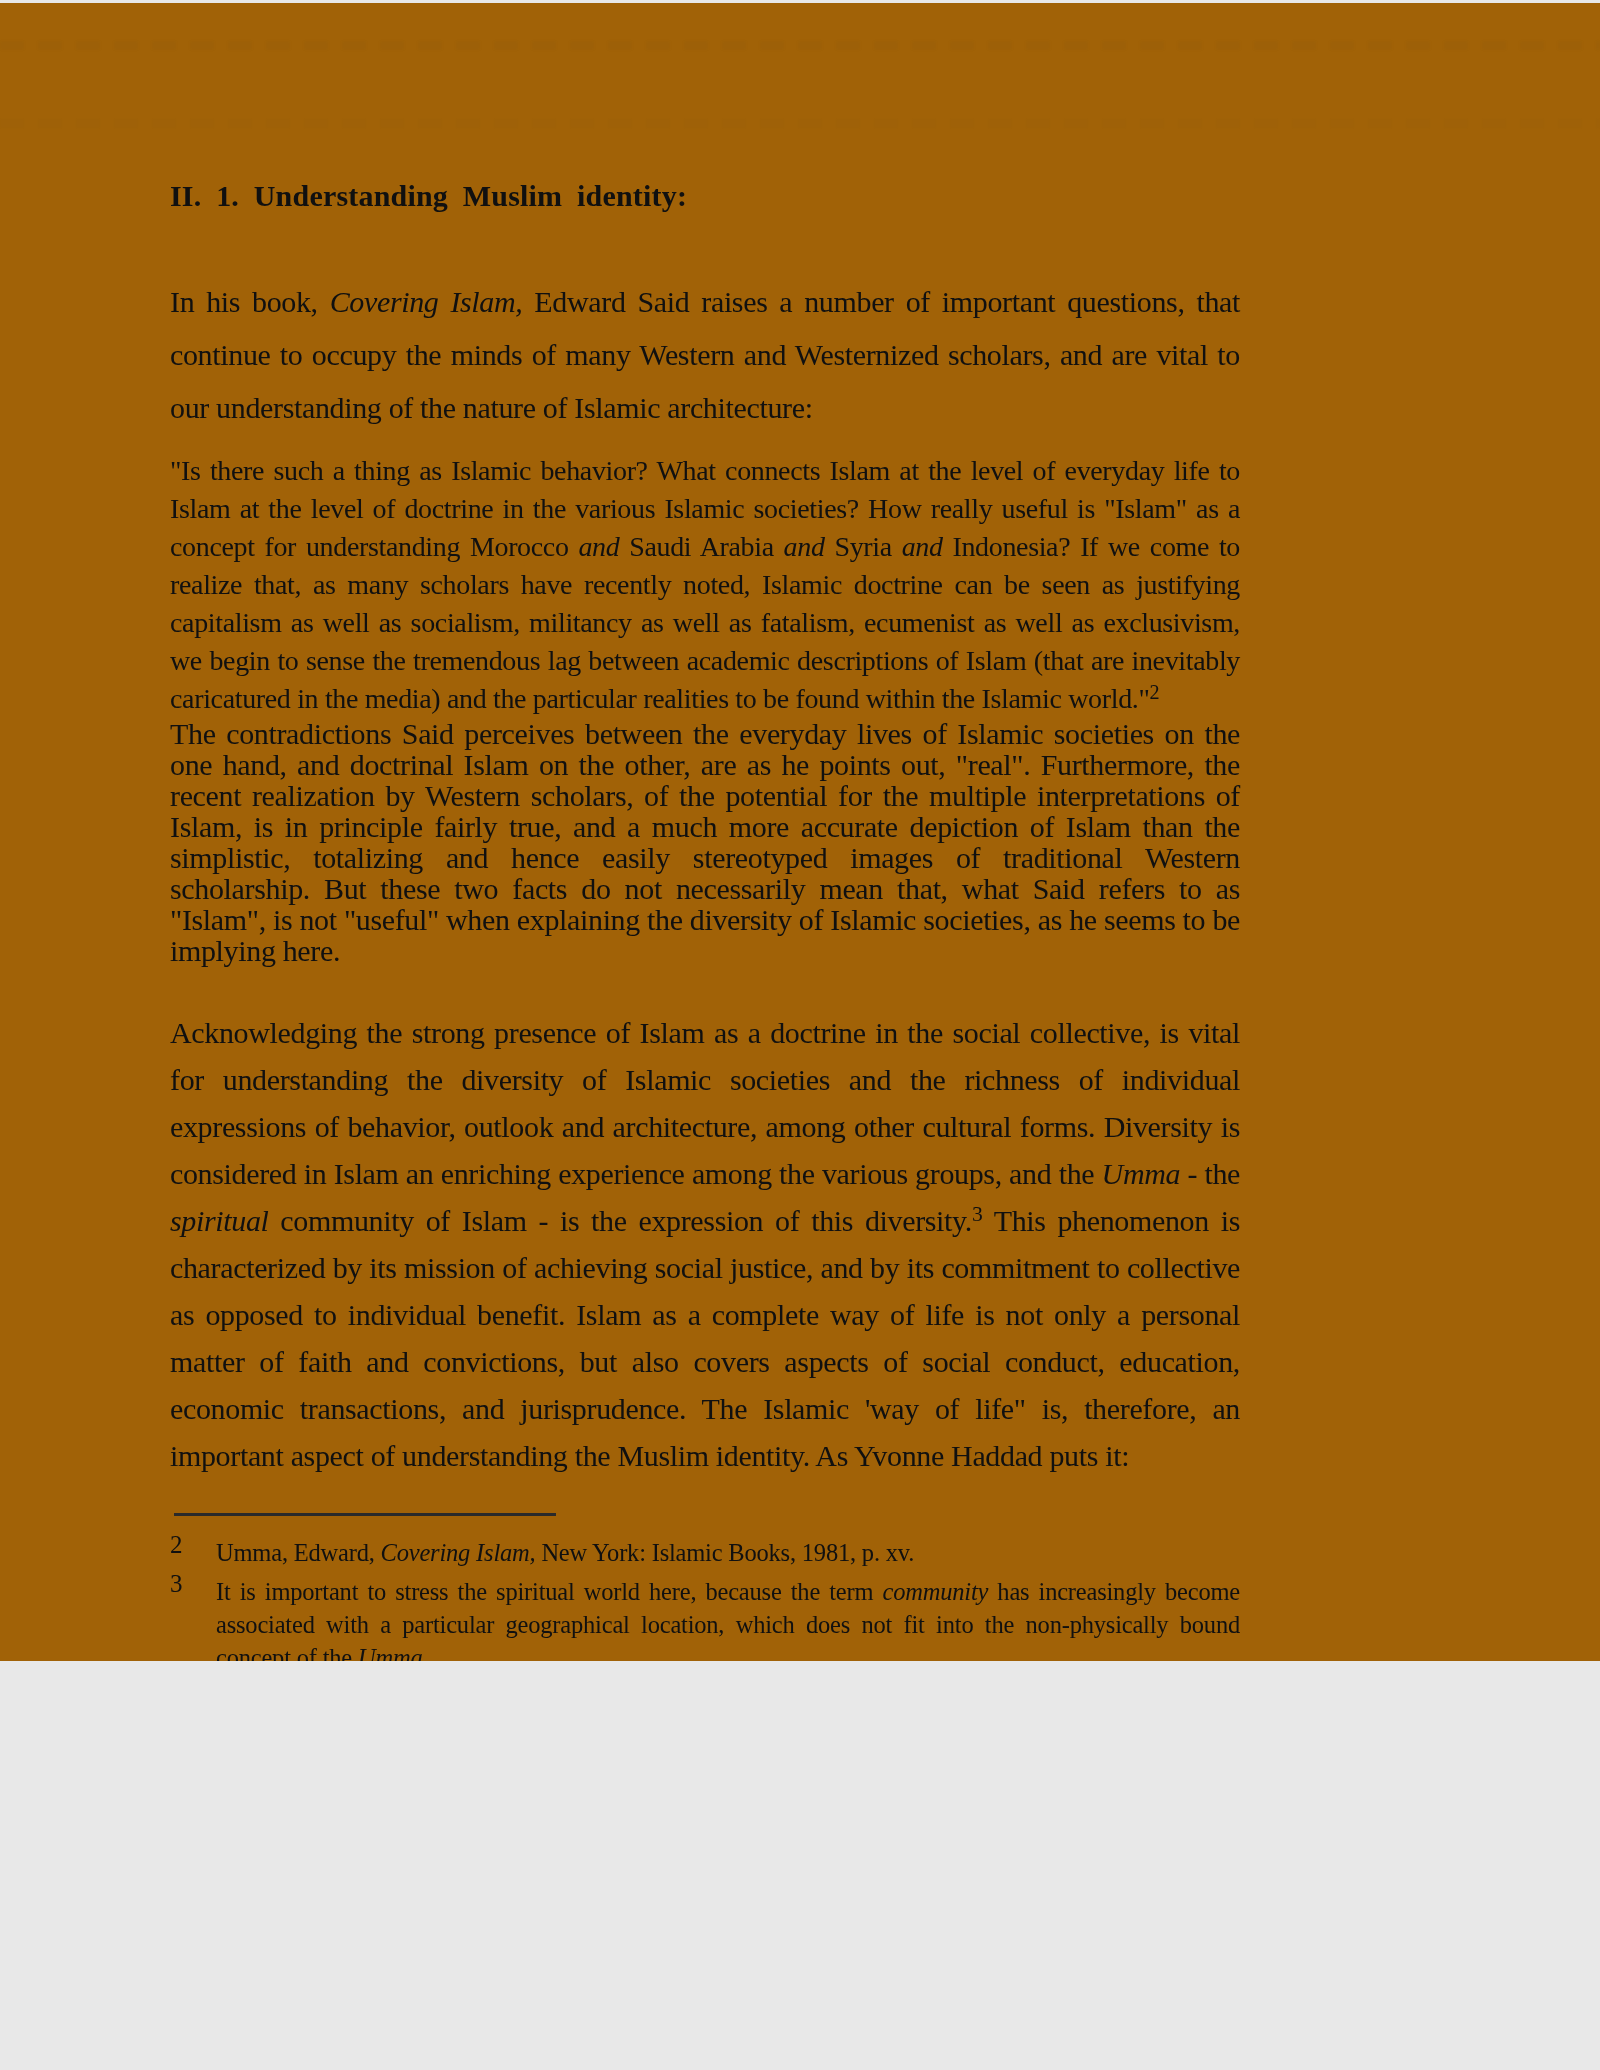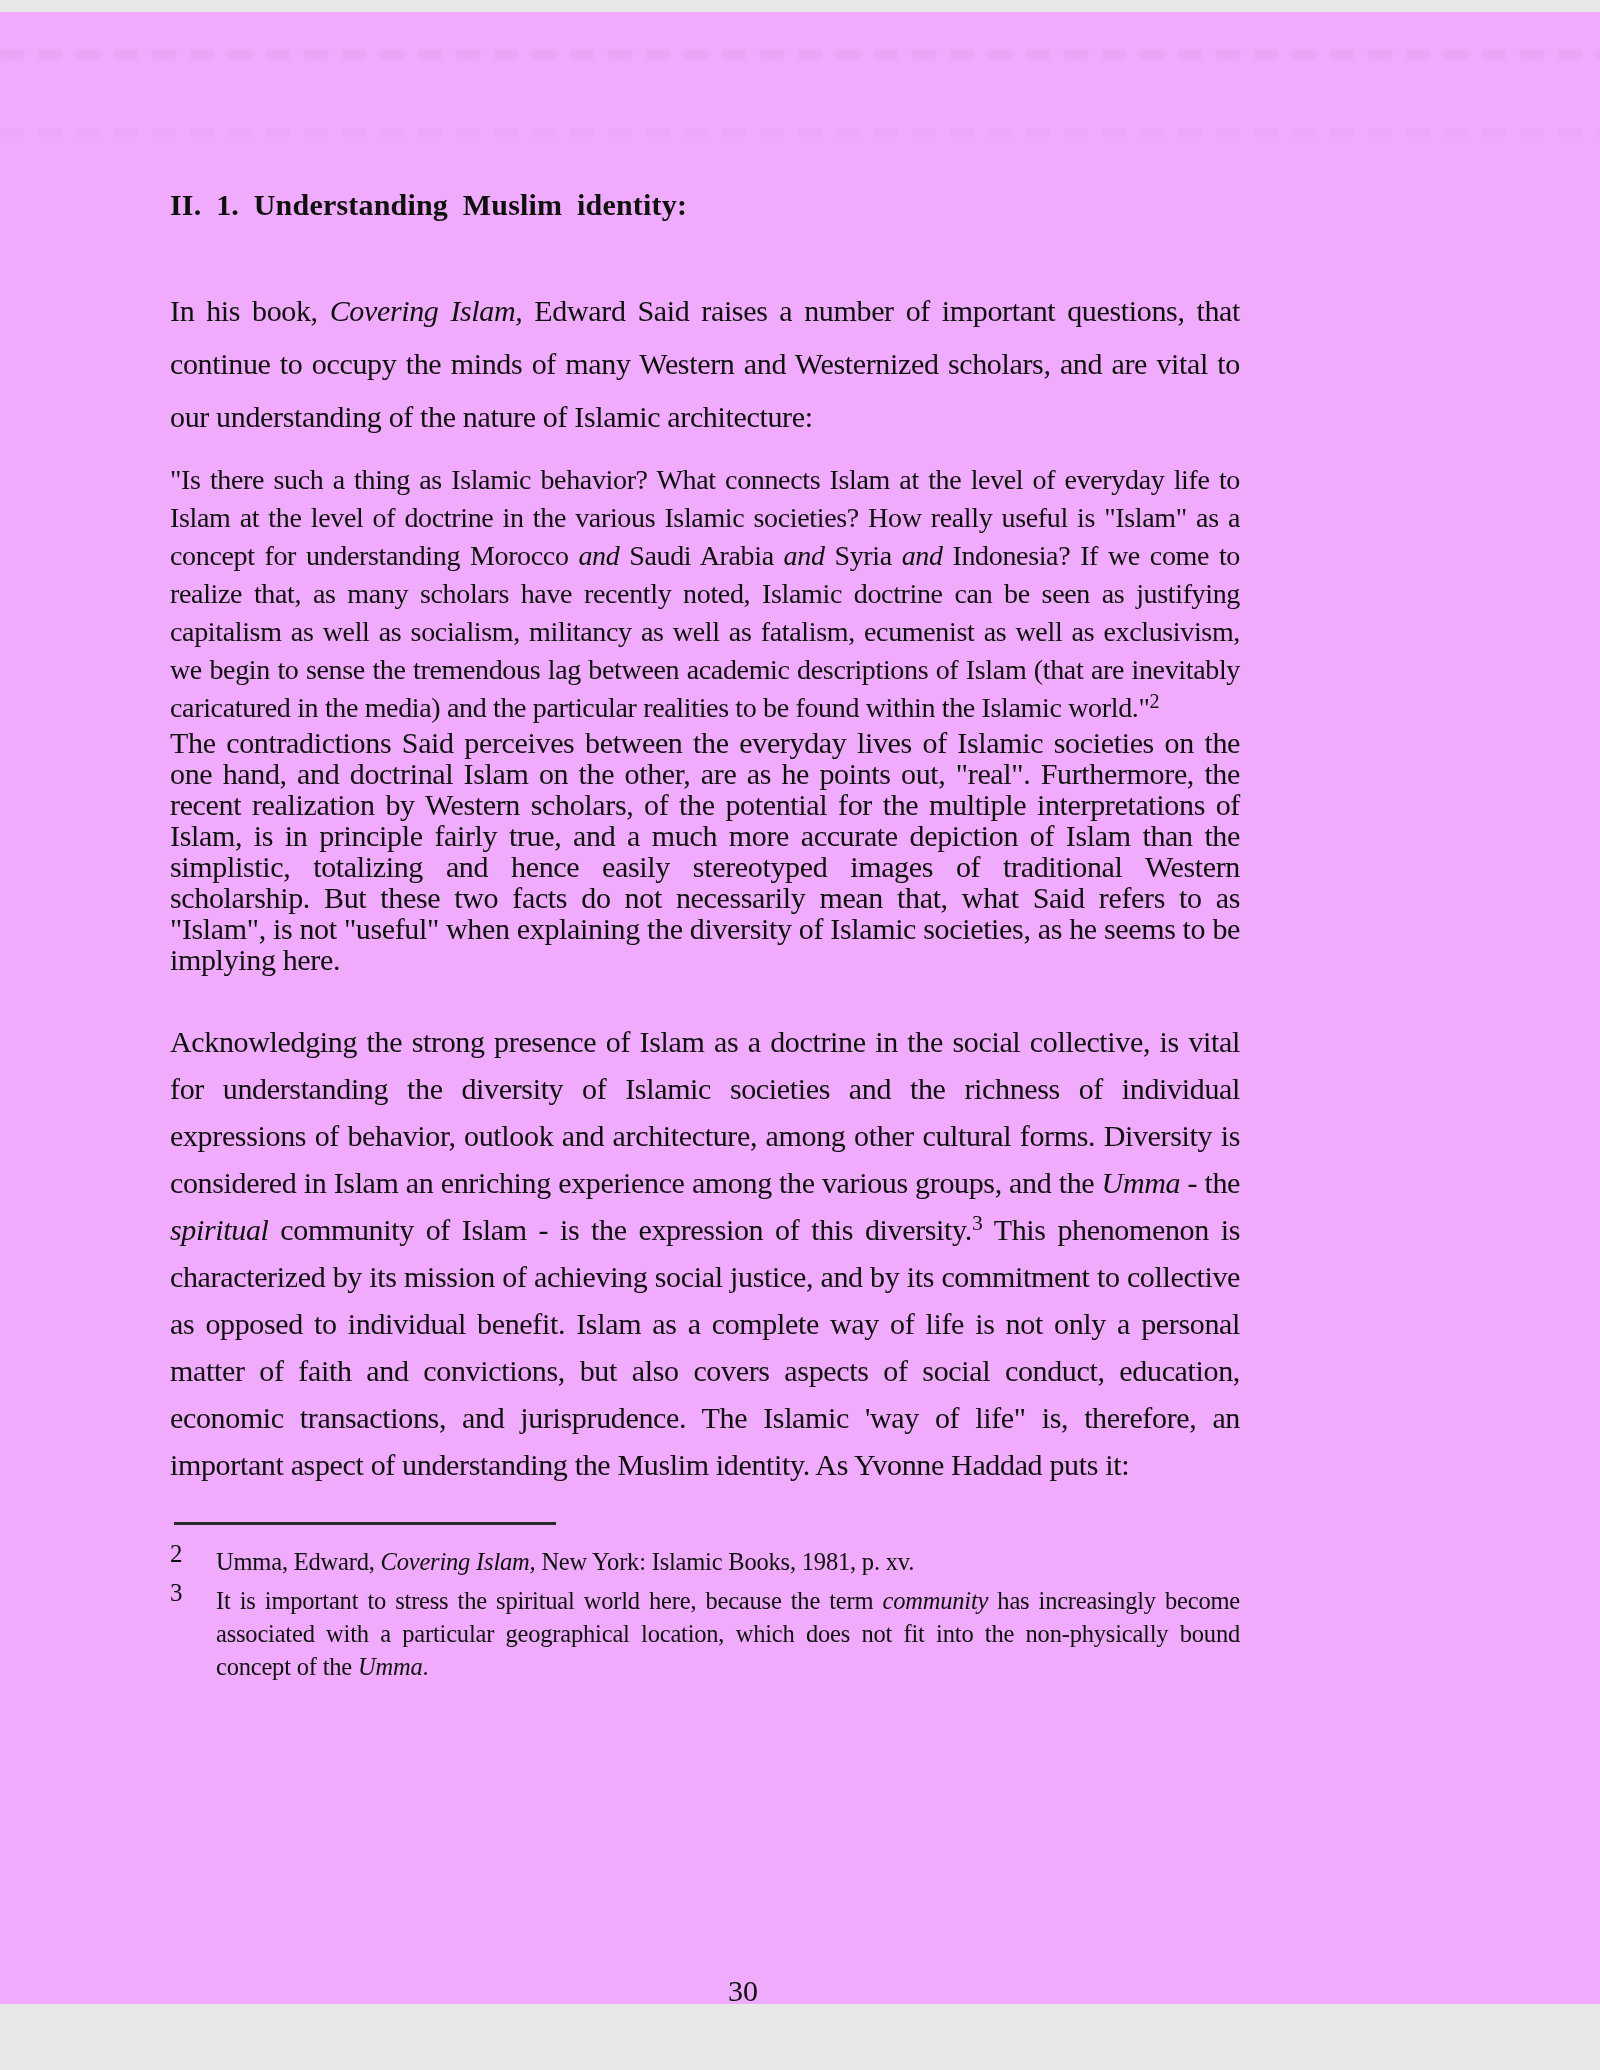--- a/index.html
+++ b/index.html
@@ -3,23 +3,23 @@
 <meta charset="utf-8">
 <style>
   html, body {
     margin: 0;
     padding: 0;
     background: #e8e8e8;
   }
   .page {
     position: relative;
     width: 1600px;
-    height: 1992px;
-    margin: 12px auto;
-    background: #f0abfc;
+    height: 1658px;
+    margin: 3px auto;
+    background: #a16207;
     overflow: hidden;
     font-family: "Liberation Serif", "DejaVu Serif", serif;
     color: #101010;
   }
   
   .scan-streak {
     position: absolute;
     left: 0;
     width: 100%;
     height: 9px;

